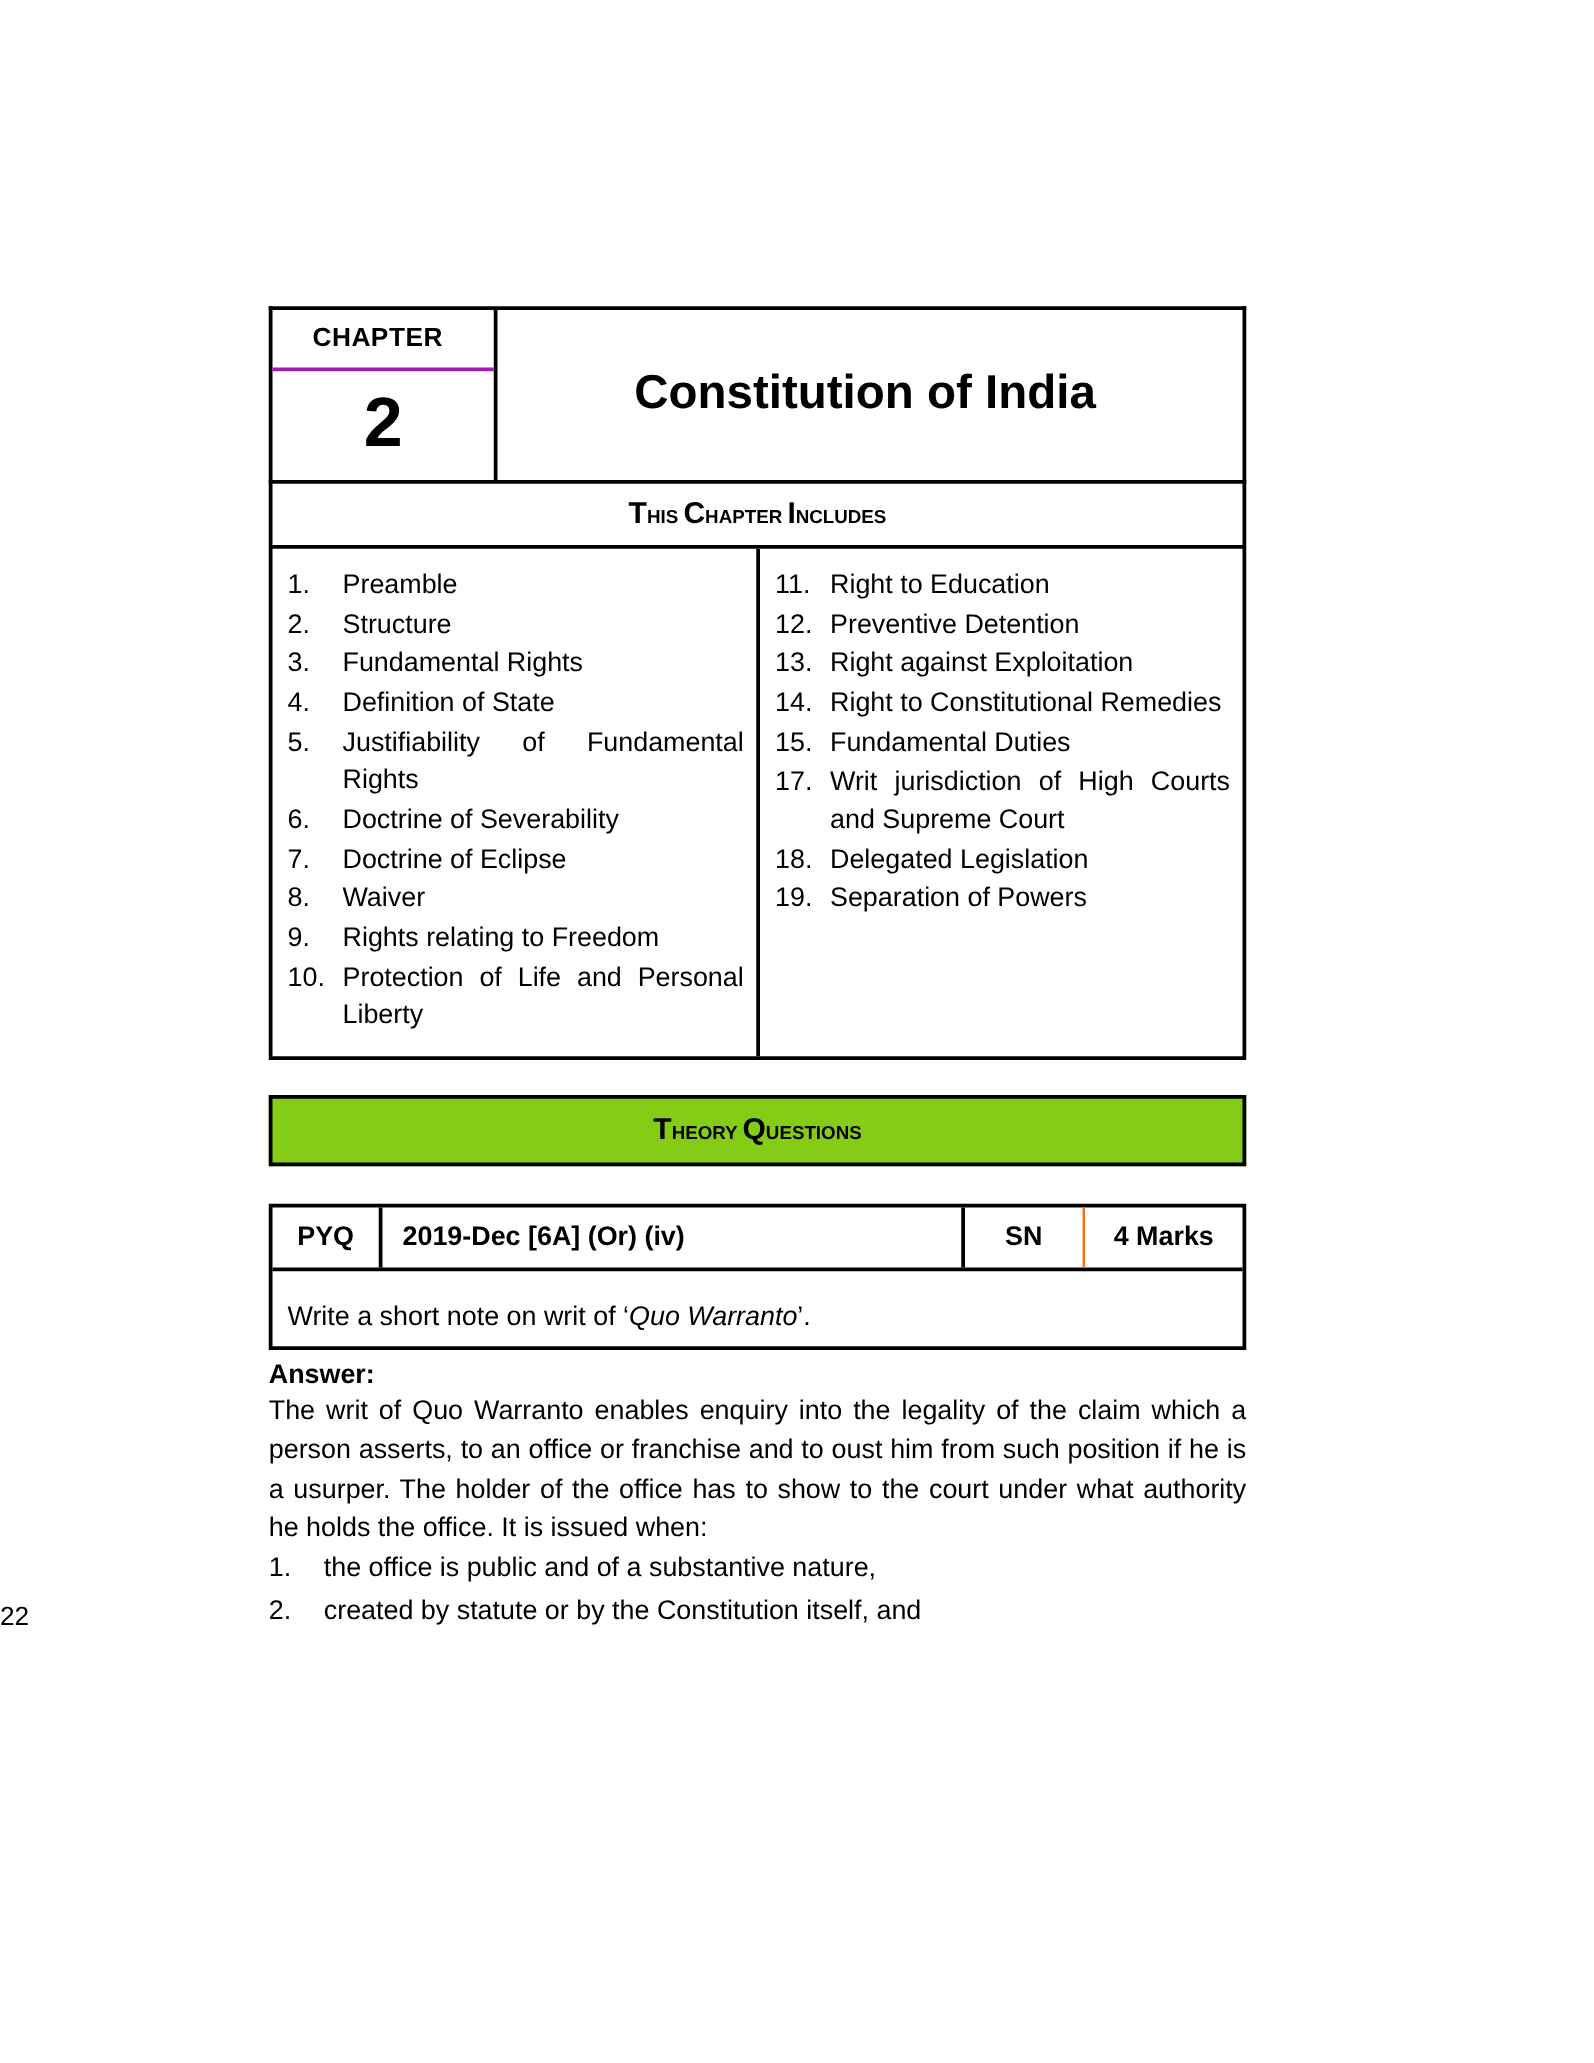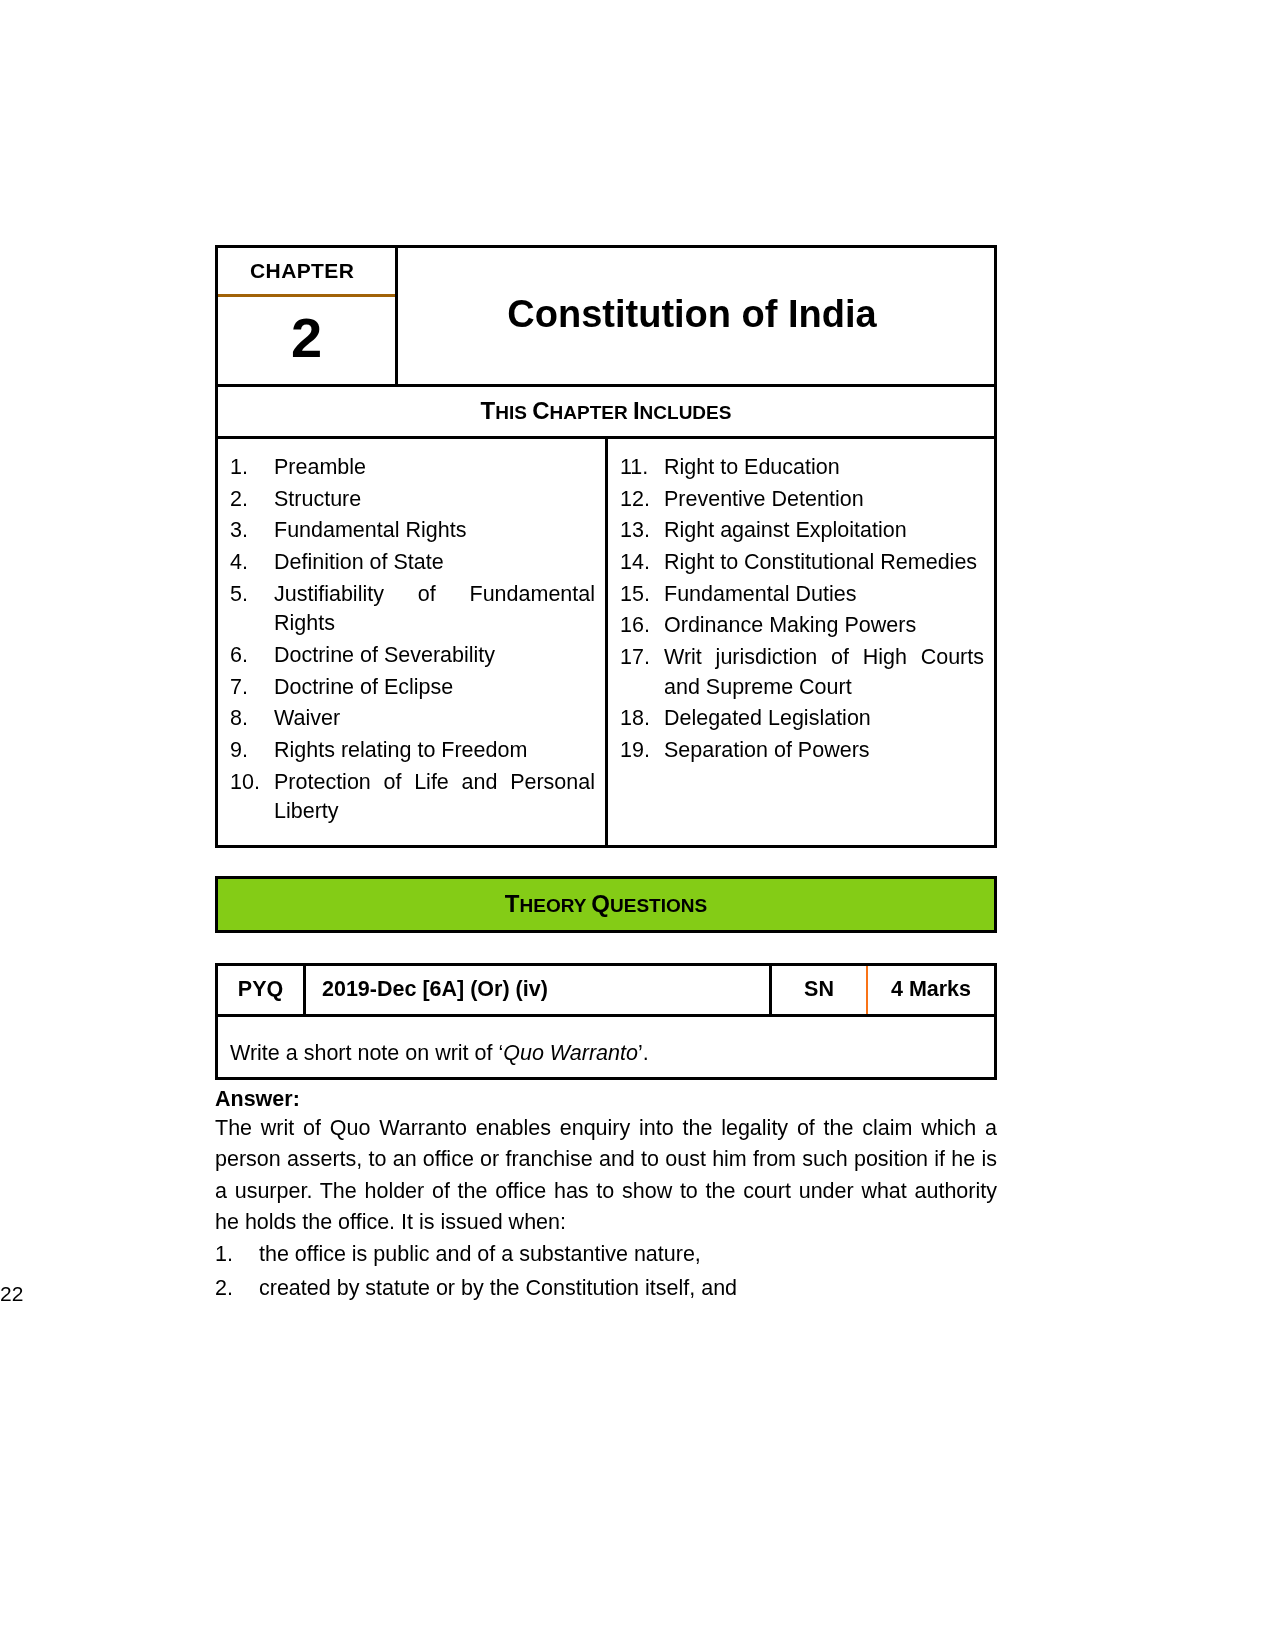--- a/index.html
+++ b/index.html
@@ -37,21 +37,21 @@
     box-sizing: border-box;
   }
   .chapter-left {
     width: 180px;
     border-right: 3px solid #000;
     box-sizing: border-box;
     display: flex;
     flex-direction: column;
   }
   .chapter-word {
-    border-bottom: 3px solid #a16207;
+    border-bottom: 3px solid #a21caf;
     font-size: 21px;
     font-weight: bold;
     padding: 11px 0 11px 32px;
     letter-spacing: 0.4px;
   }
   .chapter-num {
     flex: 1;
     display: flex;
     align-items: center;
     justify-content: center;
@@ -76,21 +76,21 @@
     border-bottom: none;
     text-align: center;
     font-weight: bold;
     padding: 10px 0 11px 0;
     box-sizing: border-box;
   }
   .smallcaps {
     font-weight: bold;
   }
   .smallcaps .cap { font-size: 24px; }
-  .smallcaps .sml { font-size: 19px; }
+  .smallcaps .sml { font-size: 15px; }
 
   
   .includes-box {
     border: 3px solid #000;
     display: flex;
     box-sizing: border-box;
   }
   .col {
     box-sizing: border-box;
     padding: 14px 10px 16px 12px;
@@ -260,24 +260,20 @@
             <span class="num">13.</span>
             <span class="txt">Right against Exploitation</span>
           </div>
         <div class="li">
             <span class="num">14.</span>
             <span class="txt just-2">Right to Constitutional Remedies</span>
           </div>
         <div class="li">
             <span class="num">15.</span>
             <span class="txt">Fundamental Duties</span>
-          </div>
-        <div class="li">
-            <span class="num">16.</span>
-            <span class="txt">Ordinance Making Powers</span>
           </div>
         <div class="li">
             <span class="num">17.</span>
             <span class="txt just-2">Writ jurisdiction of High Courts and Supreme Court</span>
           </div>
         <div class="li">
             <span class="num">18.</span>
             <span class="txt">Delegated Legislation</span>
           </div>
         <div class="li">

